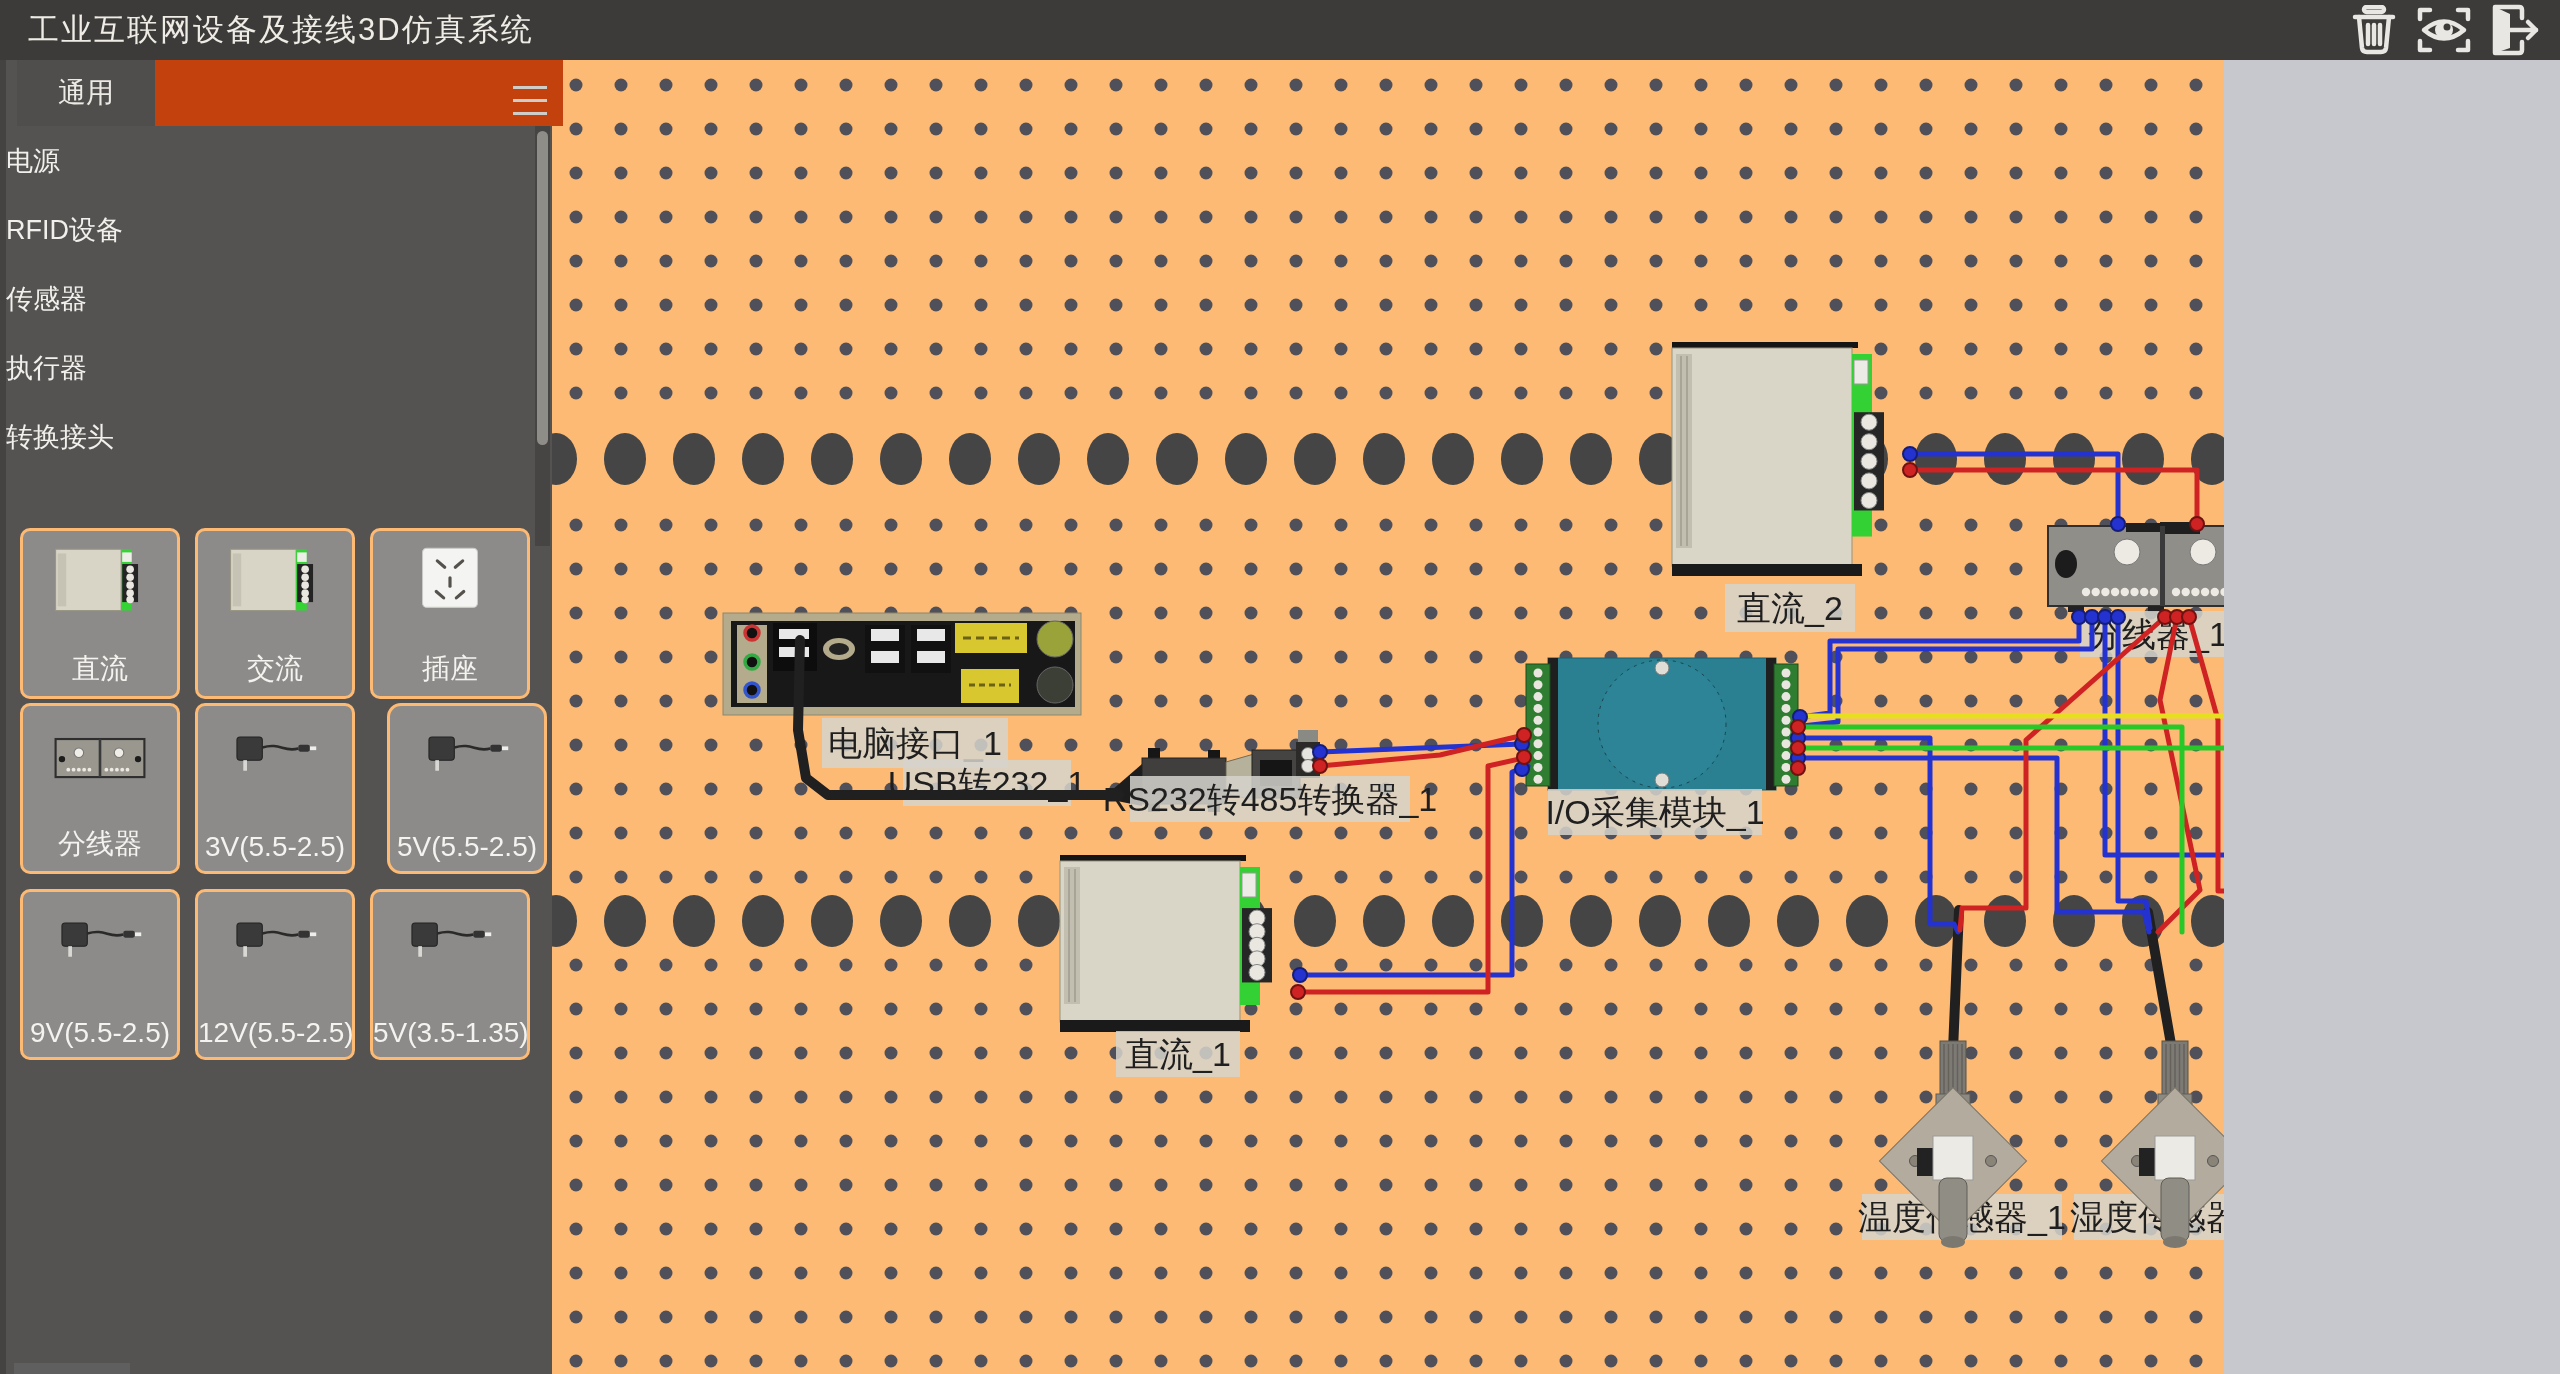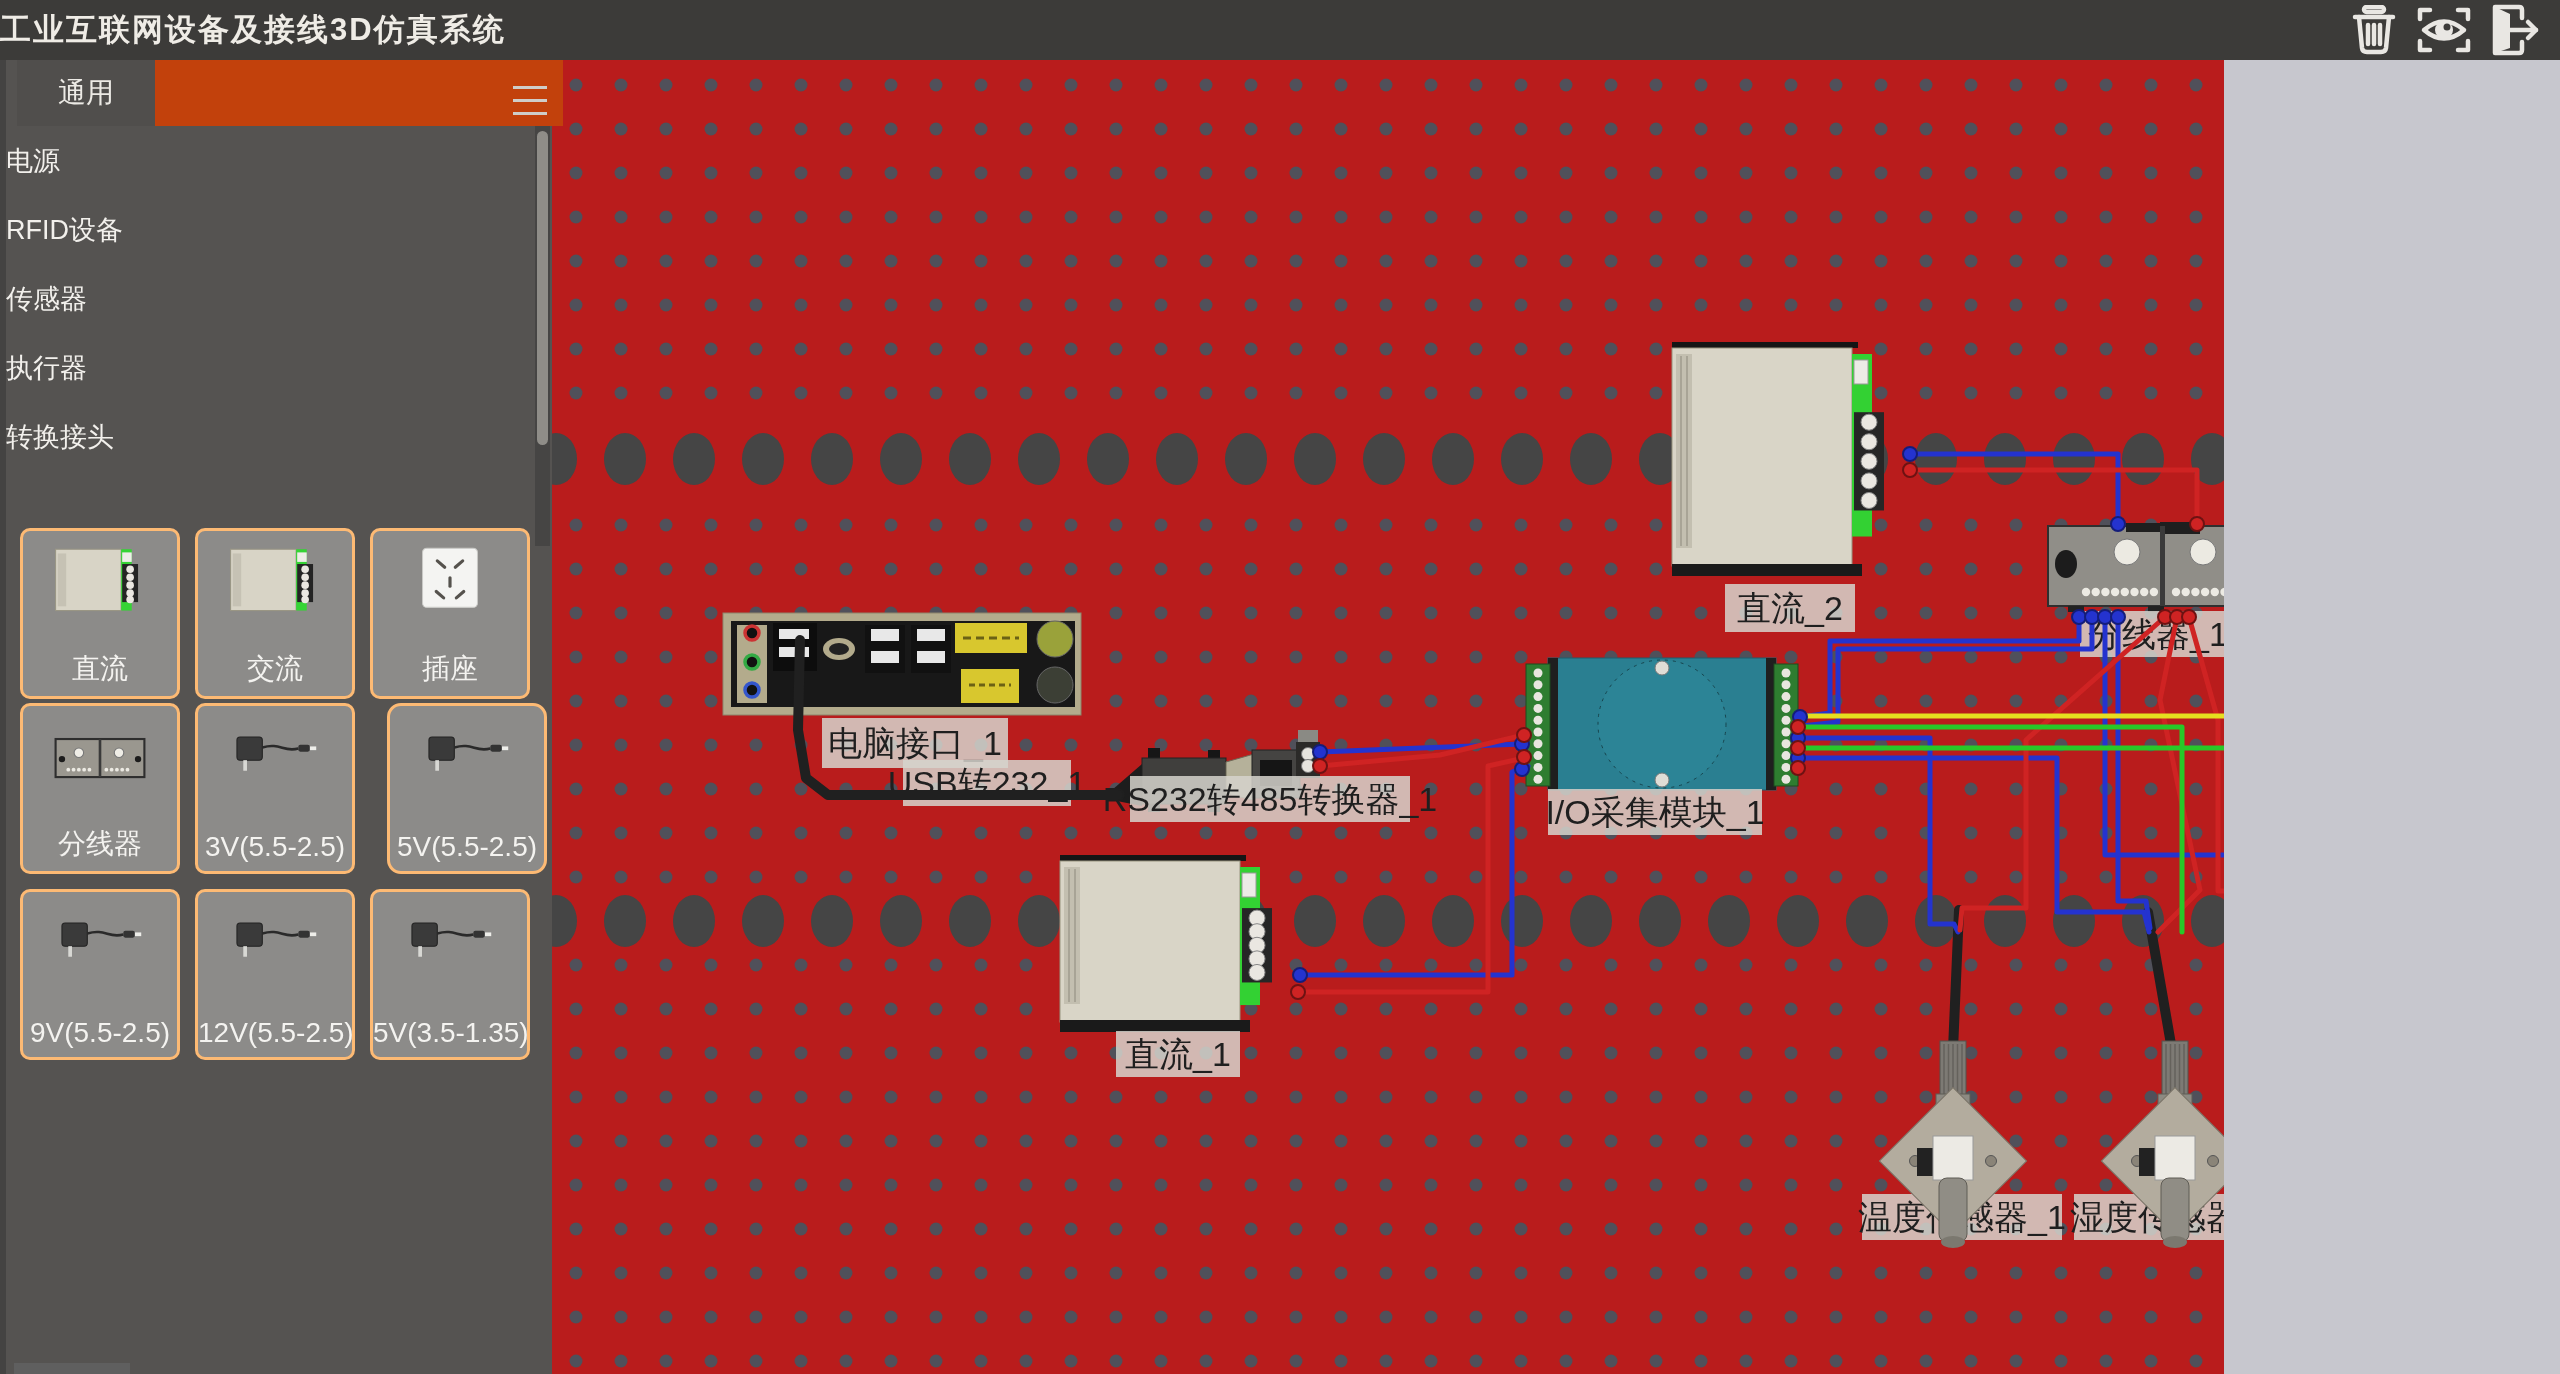--- a/index.html
+++ b/index.html
@@ -1,39 +1,39 @@
 <!DOCTYPE html>
 <html><head>
 <meta charset="utf-8">
 <style>
   html,body{margin:0;padding:0;background:#2b2b2b;}
   body{width:2560px;height:1374px;overflow:hidden;font-family:"Liberation Sans","DejaVu Sans",sans-serif;}
   #stage{position:relative;width:2560px;height:1374px;background:#c7c7ce;overflow:hidden;}
   
   #topbar{position:absolute;left:0;top:0;width:2560px;height:60px;background:#3c3b39;display:flex;align-items:center;z-index:30;}
-  #topbar .title{color:#efece6;font-size:31px;font-weight:bold;letter-spacing:2px;}
+  #topbar .title{color:#efece6;font-size:31px;font-weight:normal;letter-spacing:2px;margin-left:28px;}
   #topbar .tb-icons{position:absolute;right:18px;top:0;height:60px;display:flex;align-items:center;gap:14px;}
   .tb-btn{width:56px;height:50px;display:flex;align-items:center;justify-content:center;cursor:pointer;}
   
   #sidebar{position:absolute;left:0;top:60px;width:552px;height:1314px;background:#555351;border-left:6px solid #444342;box-sizing:border-box;z-index:20;}
   #tabbar{position:absolute;left:11px;top:0;width:100%;height:66px;background:#c2410c;}
   #tab-general{position:absolute;left:0;top:0;width:138px;height:66px;background:#504e4c;color:#eceae5;font-size:28px;display:flex;align-items:center;justify-content:center;cursor:pointer;}
   #hamburger{position:absolute;right:16px;top:26px;width:34px;height:30px;cursor:pointer;}
   #hamburger div{width:34px;height:3px;background:#cfcdc9;margin-bottom:10px;}
   #menu{position:absolute;left:0;top:66px;width:530px;}
   .menu-item{height:69px;display:flex;align-items:center;color:#f2f0ec;font-size:27px;cursor:pointer;}
   #scroll-track{position:absolute;right:2px;top:66px;width:15px;height:420px;background:#464544;}
   #scroll-thumb{position:absolute;left:2px;top:5px;width:11px;height:314px;background:#8f8d88;border-radius:6px;}
   #cards{position:absolute;left:0;top:0;width:100%;height:100%;}
   .card{position:absolute;width:160px;height:171px;background:#8c8b89;border:3px solid #fdba74;border-radius:10px;box-sizing:border-box;cursor:pointer;}
   .card .thumb{position:absolute;left:50%;top:14px;transform:translateX(-50%);}
   .card .clabel{position:absolute;left:0;bottom:8px;width:100%;text-align:center;color:#f4f3f0;font-size:28px;white-space:nowrap;}
   #footer-strip{position:absolute;left:8px;top:1303px;width:116px;height:11px;background:#5f5f5f;}
   
-  #canvas-wrap{position:absolute;left:552px;top:60px;width:1672px;height:1314px;background:#b91c1c;overflow:hidden;}
+  #canvas-wrap{position:absolute;left:552px;top:60px;width:1672px;height:1314px;background:#fdba74;overflow:hidden;}
   svg text{font-family:"Liberation Sans","DejaVu Sans",sans-serif;}
 </style>
 </head>
 <body>
 
 <div id="stage">
 
   <header id="topbar">
     <div class="title">工业互联网设备及接线3D仿真系统</div>
     <div class="tb-icons">

